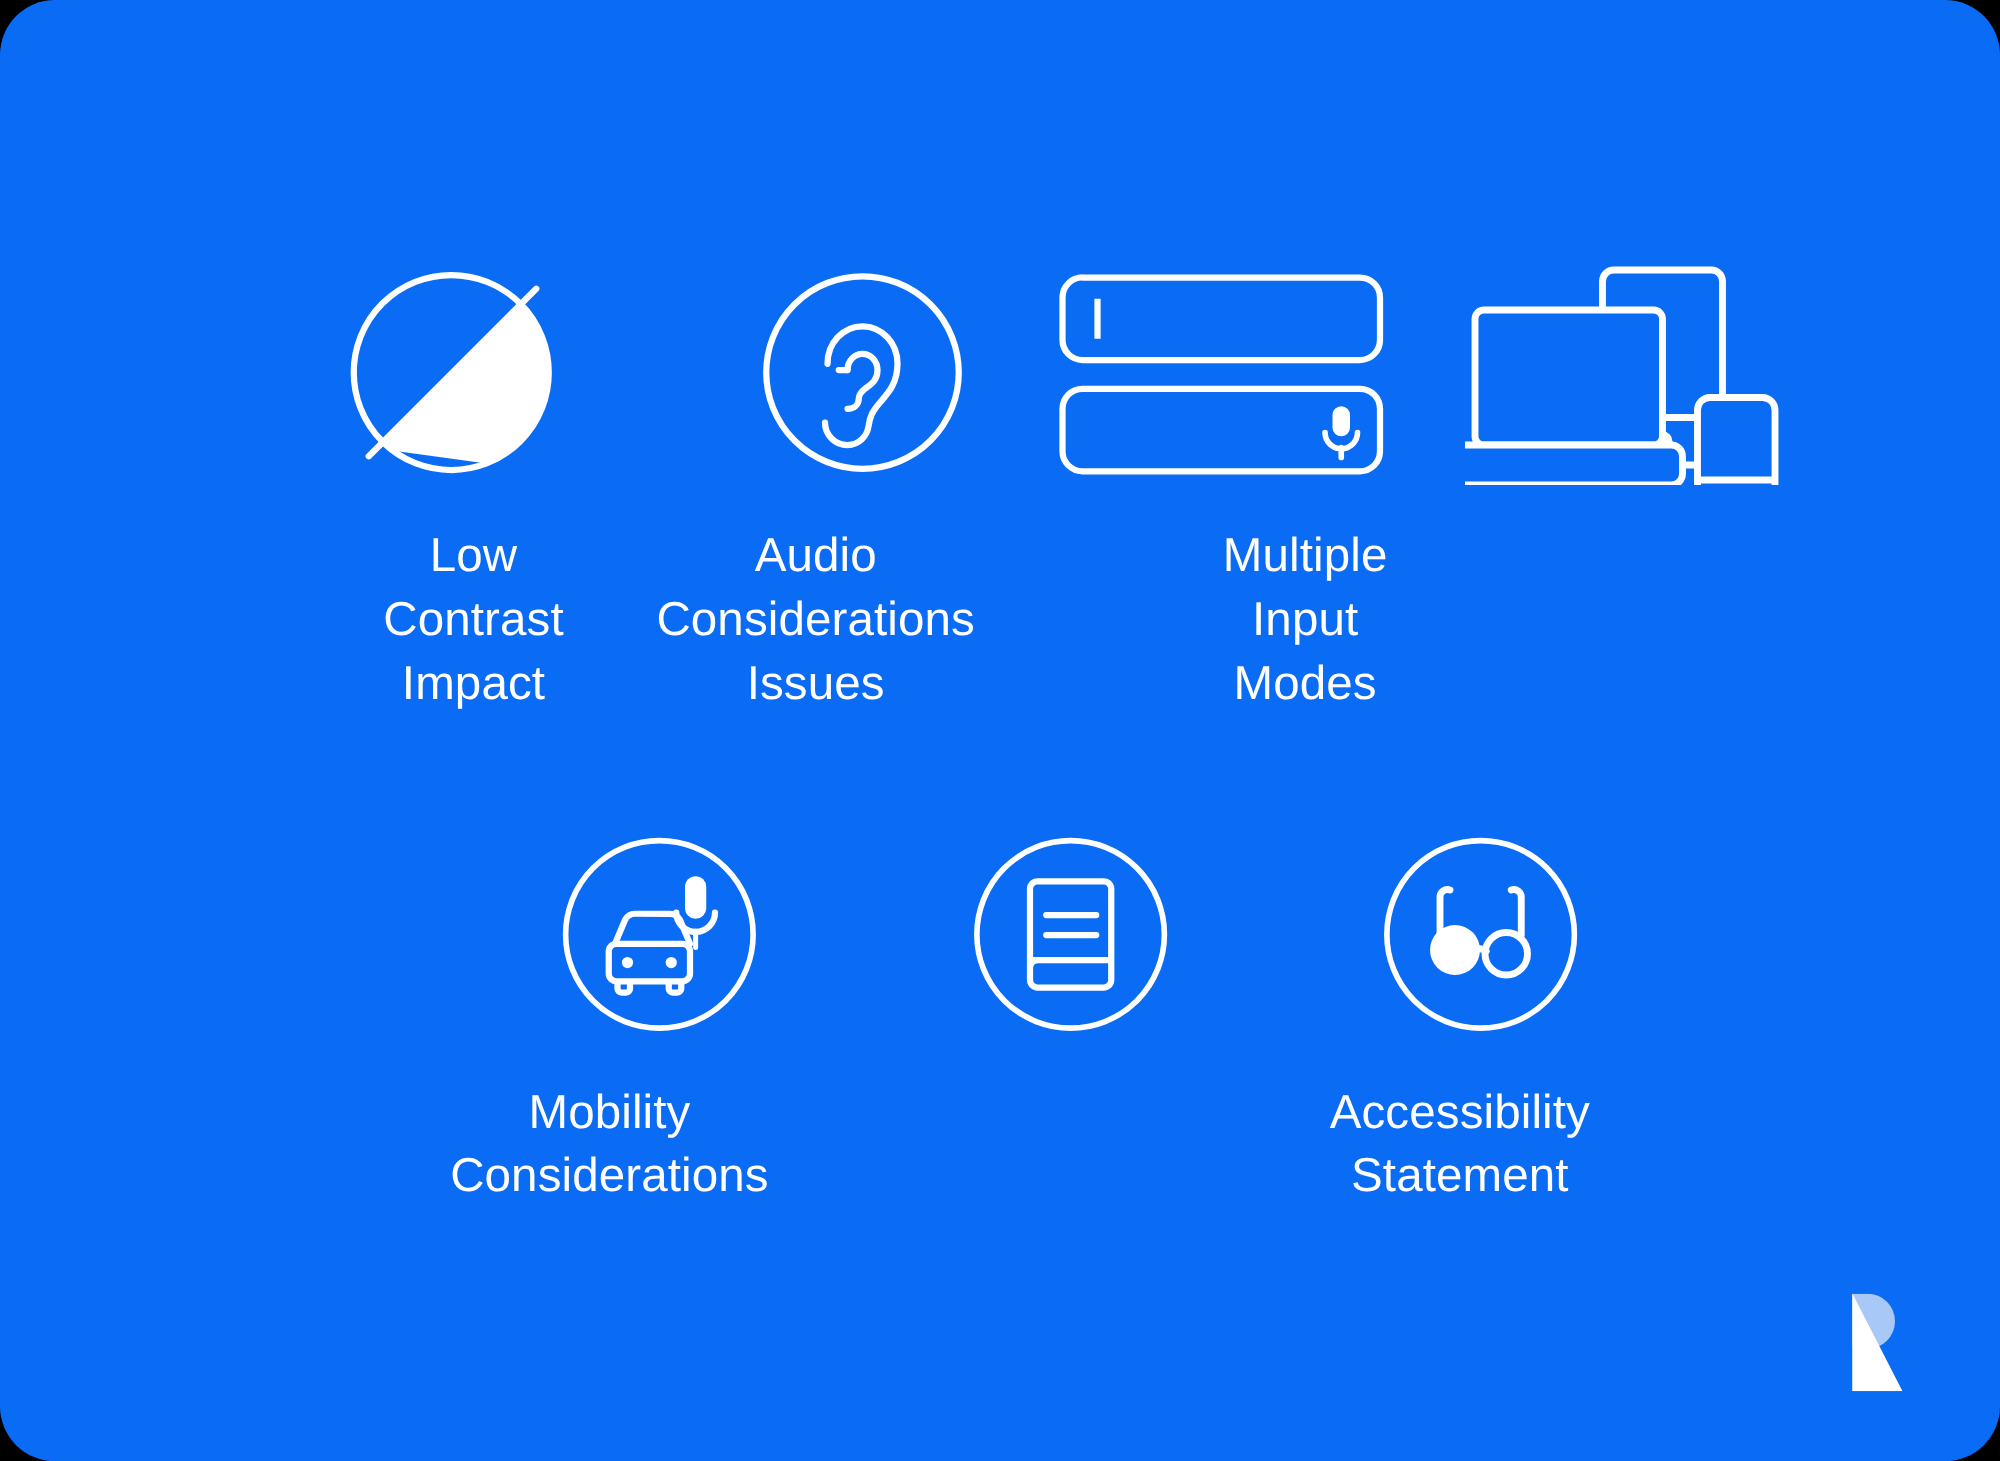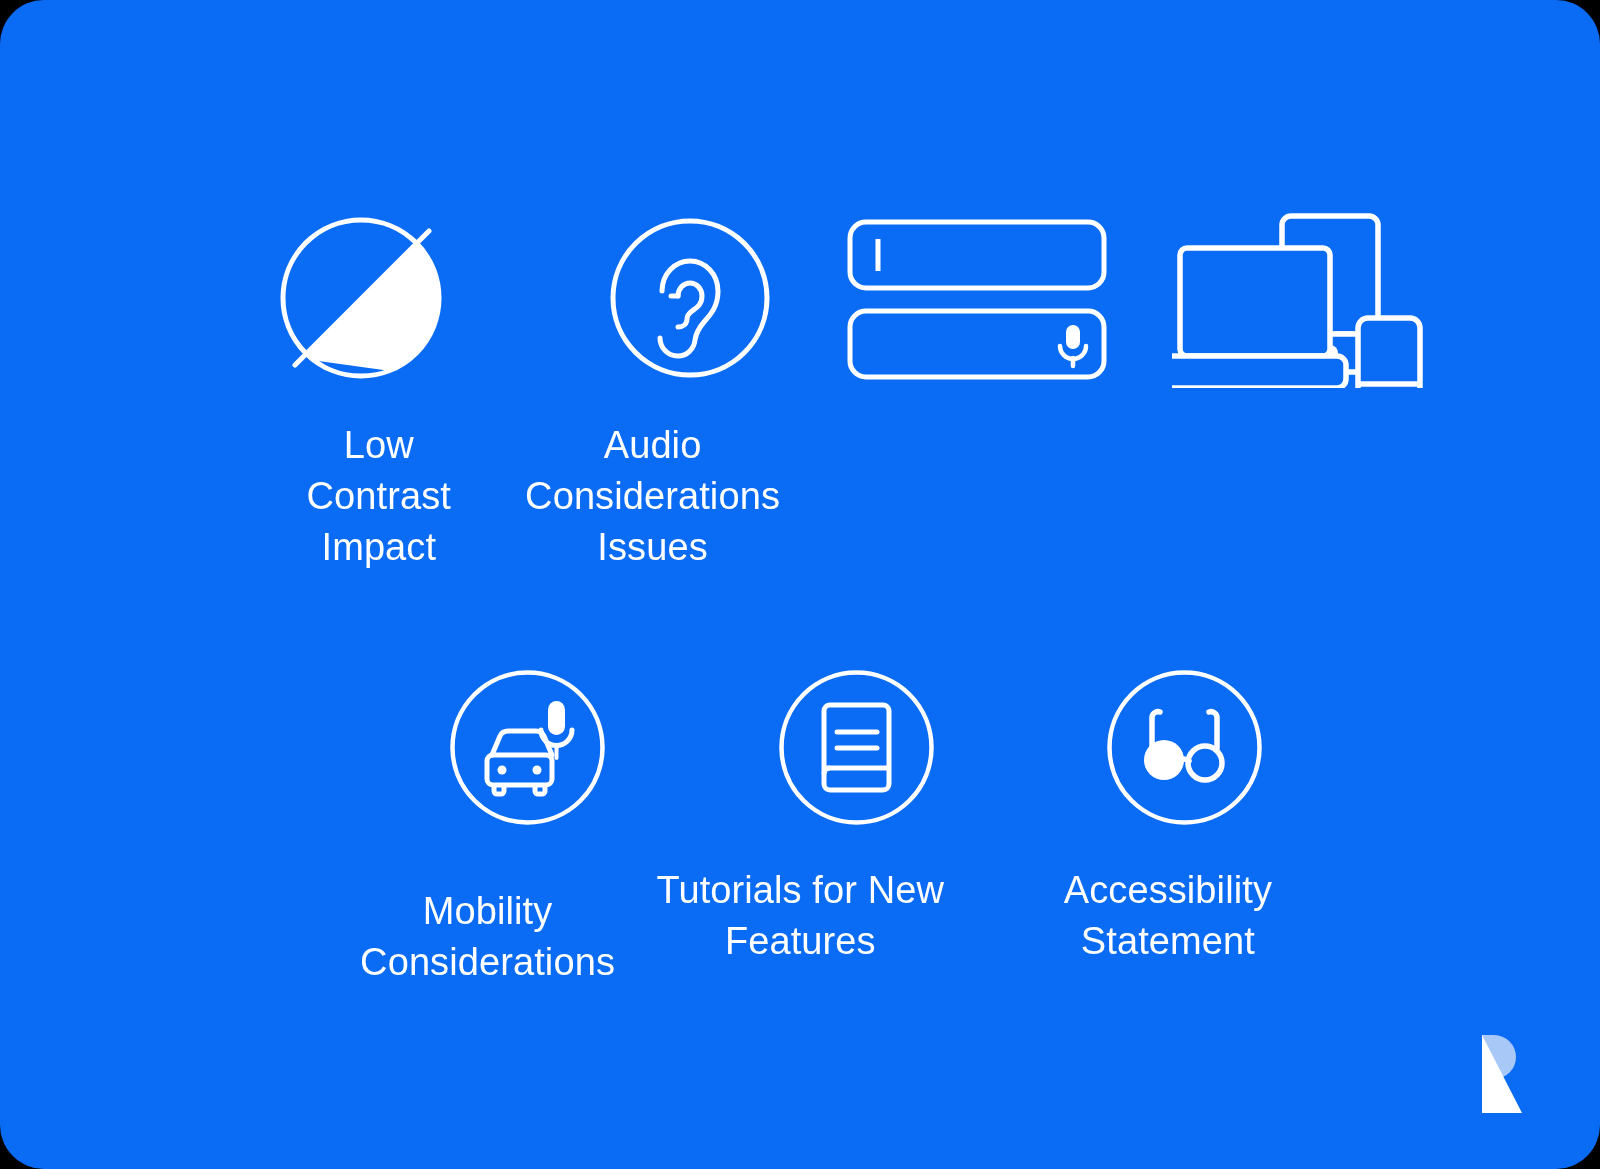--- a/index.html
+++ b/index.html
@@ -56,21 +56,21 @@
     white-space: pre-line;
   }
 
   
   #item-low-contrast   { left: 131px; top: 208px; width: 320px; }
   #item-audio          { left: 460px; top: 208px; width: 320px; }
   #item-input-modes    { left: 790px; top: 208px; width: 320px; }
   #item-responsive     { left: 1118px; top: 208px; width: 320px; }
 
   
-  #item-mobility       { left: 295px; top: 660px; width: 320px; gap: 21px; }
+  #item-mobility       { left: 295px; top: 660px; width: 320px; }
   #item-tutorials      { left: 624px; top: 660px; width: 320px; }
   #item-statement      { left: 952px; top: 660px; width: 320px; }
 
   .row1 .icon-box { height: 180px; margin-bottom: 32px; }
   .row2 .icon-box { height: 175px; margin-bottom: 30px; }
 
   #logo {
     position: absolute;
     right: 76px;
     bottom: 56px;
@@ -125,20 +125,23 @@
           <rect x="6" y="14" width="254" height="66" rx="16" ry="16" fill="none" stroke="#ffffff" stroke-width="5"></rect>
           <line x1="34" y1="31" x2="34" y2="63" stroke="#ffffff" stroke-width="5" stroke-linecap="butt"></line>
 
           <rect x="6" y="103" width="254" height="66" rx="16" ry="16" fill="none" stroke="#ffffff" stroke-width="5"></rect>
 
           <rect x="222" y="117" width="14" height="24" rx="7" ry="7" fill="#ffffff"></rect>
           <path d="M216 138 a13 13 0 0 0 26 0" fill="none" stroke="#ffffff" stroke-width="4.5" stroke-linecap="round"></path>
           <line x1="229" y1="150" x2="229" y2="158" stroke="#ffffff" stroke-width="4.5" stroke-linecap="round"></line>
         </svg>
       </div>
+      <div class="label">Multiple
+Input
+Modes</div>
     </div>
 
     <div class="item row1" id="item-responsive">
       <div class="icon-box">
         <svg width="266" height="180" viewBox="0 0 266 180" aria-hidden="true">
 
           <rect x="110" y="8" width="96" height="118" rx="9" ry="9" fill="#0a6cf5" stroke="#ffffff" stroke-width="5.5"></rect>
 
           <rect x="110" y="126" width="96" height="38" rx="4" ry="4" fill="#0a6cf5" stroke="#ffffff" stroke-width="5.5"></rect>
           <circle cx="158" cy="145" r="8" fill="#ffffff"></circle>
@@ -185,22 +188,20 @@
 
           <rect x="55" y="45" width="65" height="85" rx="6" ry="6" fill="none" stroke="#ffffff" stroke-width="5"></rect>
 
           <line x1="68" y1="72" x2="108" y2="72" stroke="#ffffff" stroke-width="5" stroke-linecap="round"></line>
           <line x1="68" y1="88" x2="108" y2="88" stroke="#ffffff" stroke-width="5" stroke-linecap="round"></line>
 
           <path d="M55 108 h65" fill="none" stroke="#ffffff" stroke-width="5"></path>
           <path d="M61 108 a6 6 0 0 0 -6 6" fill="none" stroke="#ffffff" stroke-width="5"></path>
         </svg>
       </div>
-      <div class="label">Tutorials for New
-Features</div>
     </div>
 
     <div class="item row2" id="item-statement">
       <div class="icon-box">
         <svg width="175" height="175" viewBox="0 0 175 175" aria-hidden="true">
           <circle cx="87.5" cy="87.5" r="75" fill="none" stroke="#ffffff" stroke-width="4.5"></circle>
 
           <path d="M63 52 a6 6 0 0 0 -8 6 v30" fill="none" stroke="#ffffff" stroke-width="5.5" stroke-linecap="round"></path>
 
           <path d="M112 52 a6 6 0 0 1 8 6 v30" fill="none" stroke="#ffffff" stroke-width="5.5" stroke-linecap="round"></path>

